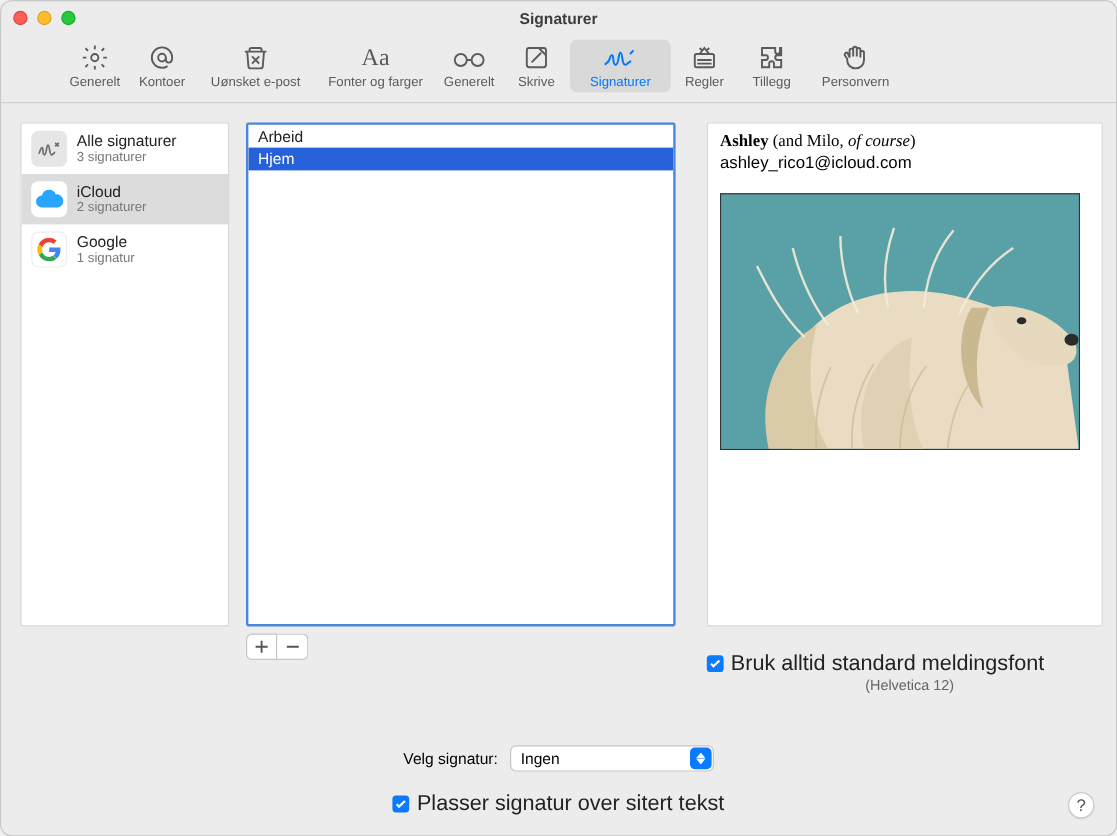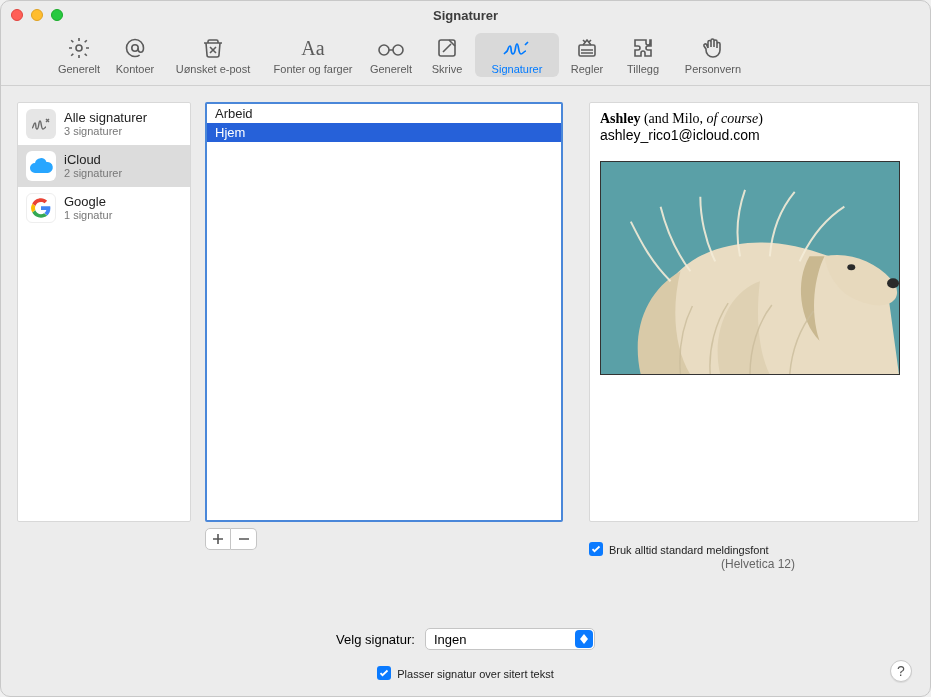--- a/index.html
+++ b/index.html
@@ -151,23 +151,23 @@
     background: #5aa0a7;
     position: relative;
     overflow: hidden;
   }
   .dog {
     position: absolute;
     left: 0; right: 0; bottom: 0; top: 0;
   }
   .checkrow {
     display: flex;
-    align-items: flex-end;
+    align-items: center;
     gap: 6px;
-    font-size: 11px;
+    font-size: 18px;
     color: #222;
     margin-top: 10px;
   }
   .checkbox {
     width: 14px; height: 14px;
     border-radius: 3px;
     background: #0a7aff;
     display: flex; align-items: center; justify-content: center;
     flex-shrink: 0;
   }

